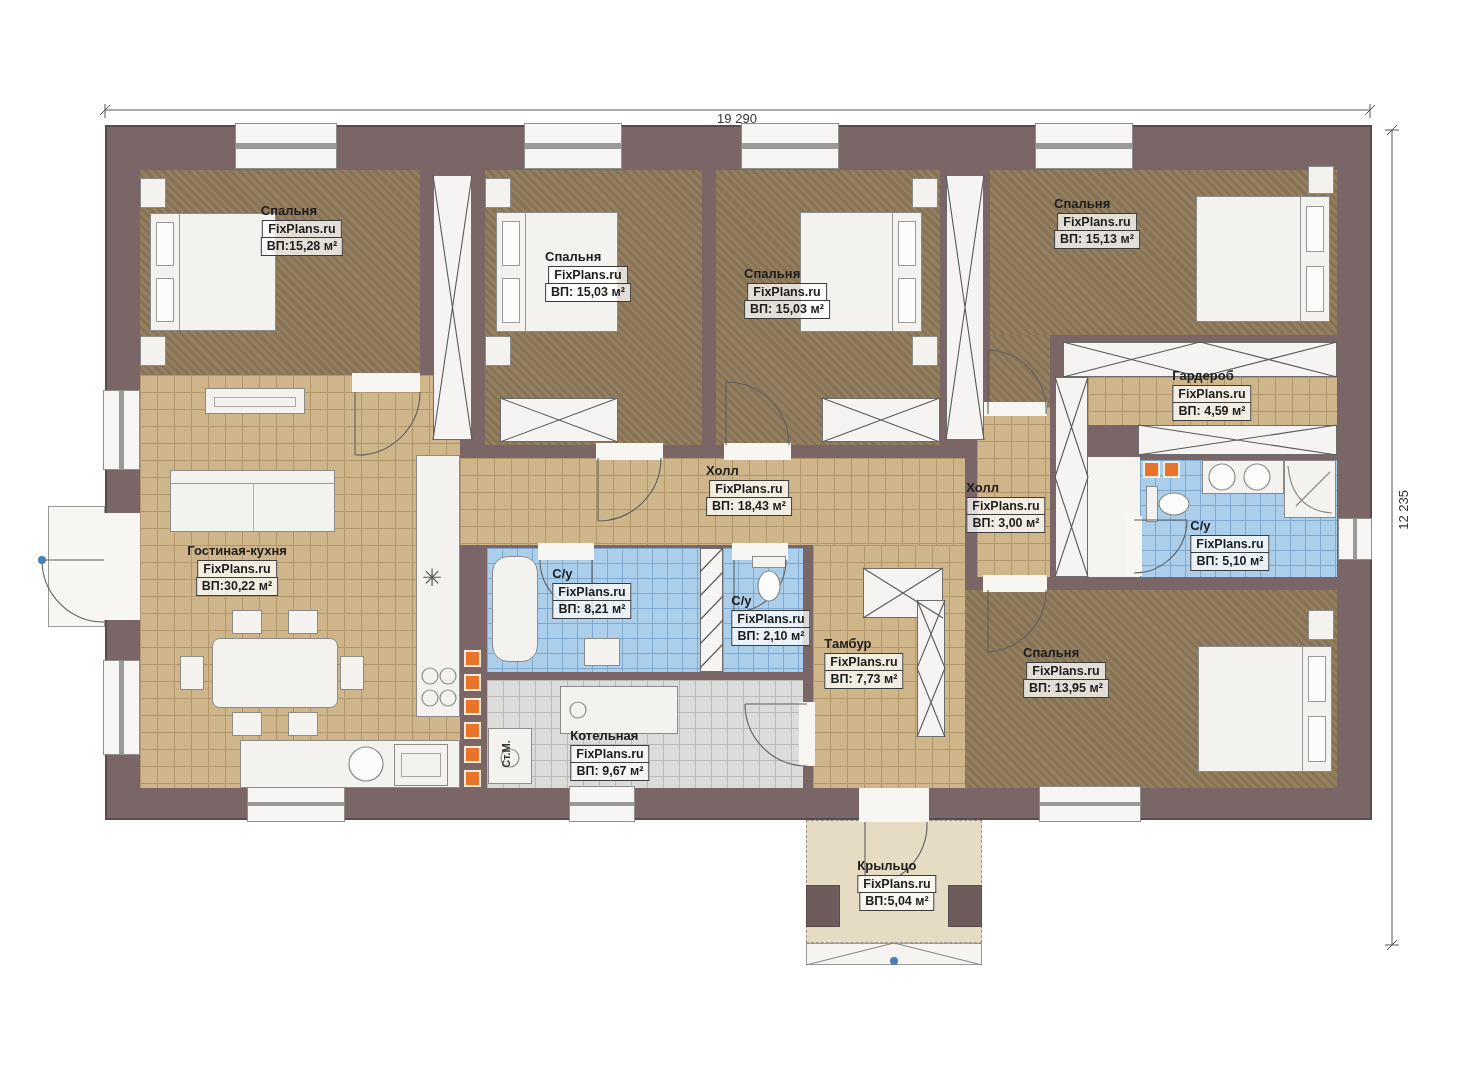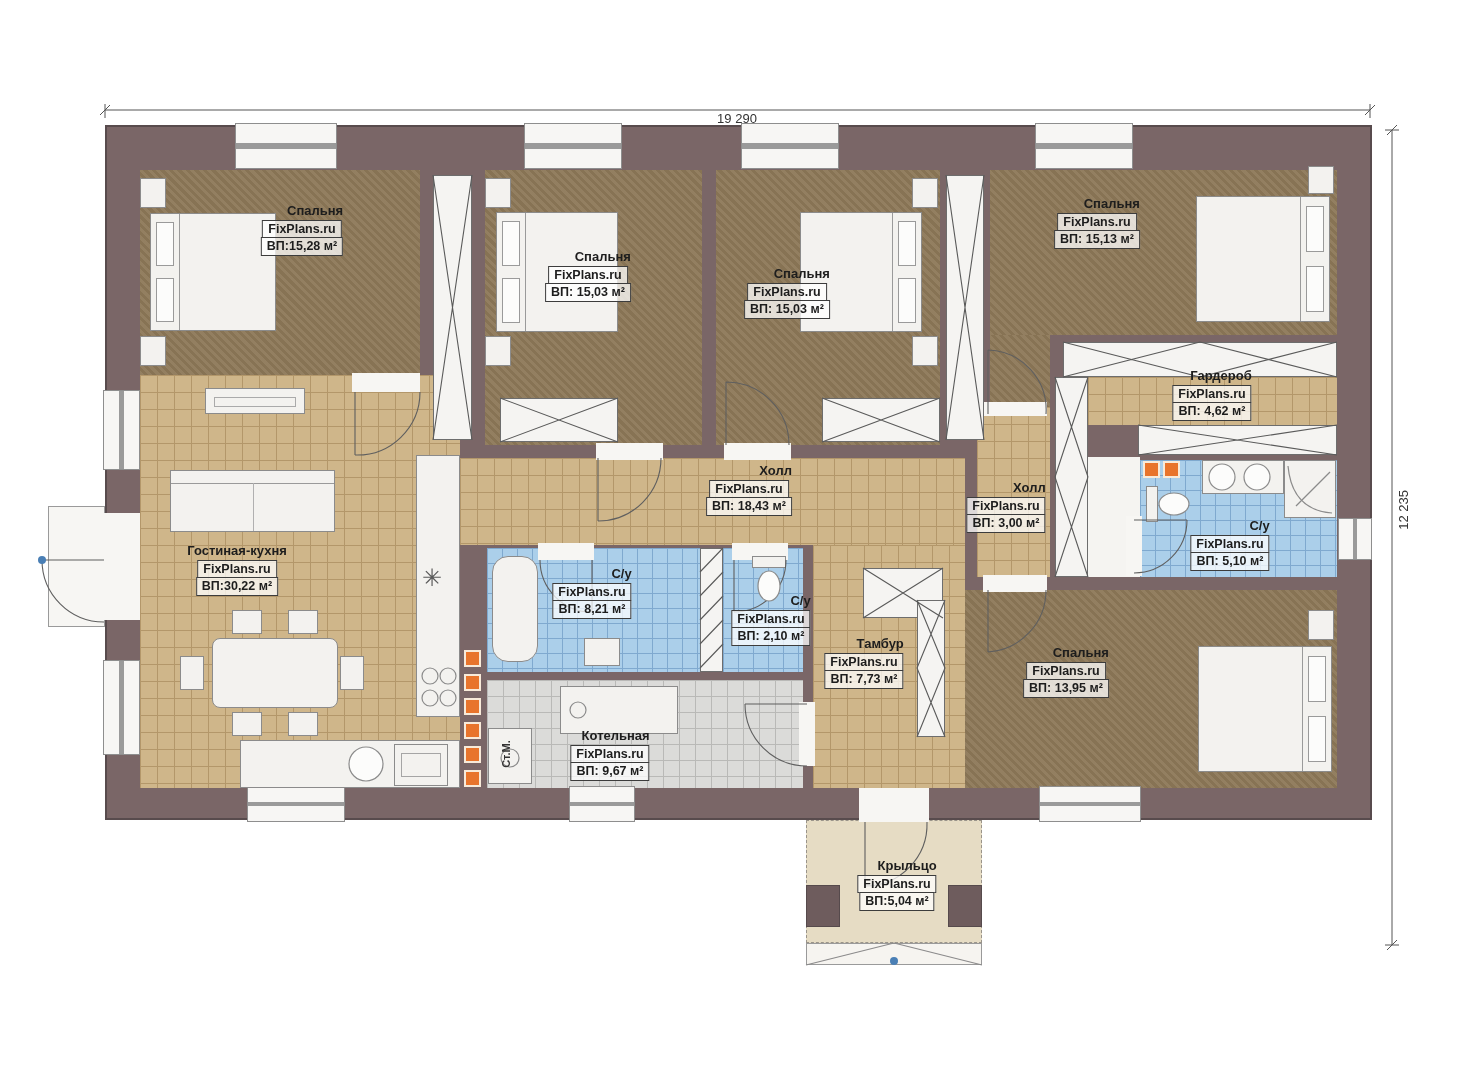--- a/index.html
+++ b/index.html
@@ -49,21 +49,21 @@
        transform:rotate(-90deg);transform-origin:center;}
   .porch{position:absolute;left:806px;top:820px;width:176px;height:123px;background:#e6dcc4;
          border:1px dashed #9a948a;box-sizing:border-box;z-index:0;}
   .post{position:absolute;background:#6e5c5d;border:1px solid #564a4c;box-sizing:border-box;z-index:1;}
   .steps{position:absolute;left:806px;top:943px;width:176px;height:22px;background:#f6f4f0;
          border:1px solid #9a9a9a;box-sizing:border-box;z-index:0;}
   .platform{position:absolute;left:48px;top:506px;width:57px;height:121px;background:#f7f6f3;
             border:1px solid #9a9a9a;box-sizing:border-box;z-index:0;}
   svg.overlay{position:absolute;left:0;top:0;z-index:4;pointer-events:none;}
   
-  .room-label{position:absolute;z-index:6;text-align:right;transform:translateX(-50%);}
+  .room-label{position:absolute;z-index:6;text-align:left;transform:translateX(-50%);}
   .rname{font-size:13px;font-weight:bold;color:#1d1d1d;white-space:nowrap;}
   .rbox{border:1px solid #3c3c3c;background:rgba(255,255,255,.75);padding:0 5px;
         font-size:12.5px;font-weight:bold;color:#1d1d1d;width:max-content;margin:2px auto 0;
         line-height:1.3;white-space:nowrap;}
   .rbox + .rbox{margin-top:-1px;}
   .dim{position:absolute;z-index:6;font-size:13px;color:#333;text-align:center;}
   .dim-v{writing-mode:vertical-rl;transform:rotate(180deg);}
 </style>
 </head>
 <body>
@@ -286,21 +286,21 @@
     <div class="rbox">ВП: 15,03 м²</div>
   </div>
   <div class="room-label" style="left:1097px;top:196px;">
     <div class="rname">Спальня</div>
     <div class="rbox">FixPlans.ru</div>
     <div class="rbox">ВП: 15,13 м²</div>
   </div>
   <div class="room-label" style="left:1212px;top:368px;">
     <div class="rname">Гардероб</div>
     <div class="rbox">FixPlans.ru</div>
-    <div class="rbox">ВП: 4,62 м²</div>
+    <div class="rbox">ВП: 4,59 м²</div>
   </div>
   <div class="room-label" style="left:749px;top:463px;">
     <div class="rname">Холл</div>
     <div class="rbox">FixPlans.ru</div>
     <div class="rbox">ВП: 18,43 м²</div>
   </div>
   <div class="room-label" style="left:1006px;top:480px;">
     <div class="rname">Холл</div>
     <div class="rbox">FixPlans.ru</div>
     <div class="rbox">ВП: 3,00 м²</div>

